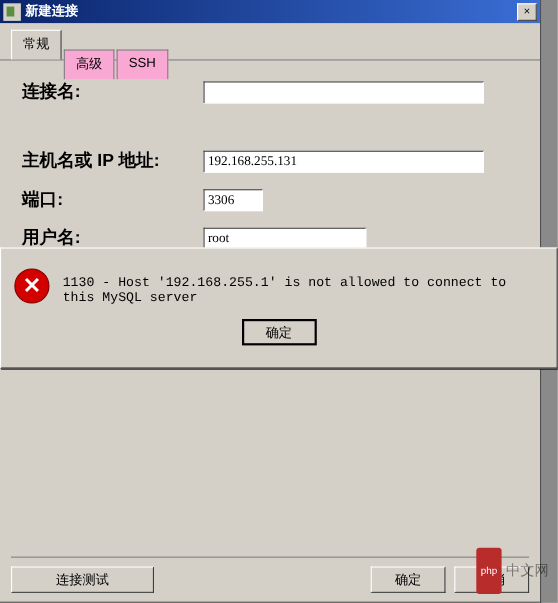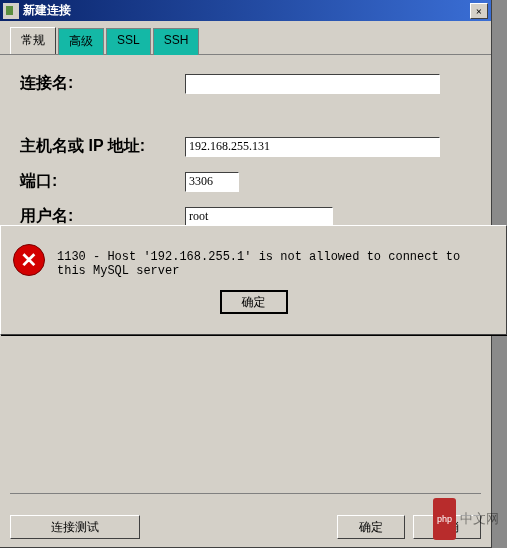--- a/index.html
+++ b/index.html
@@ -59,25 +59,25 @@
     }
     .tabs {
       display: flex;
       padding: 6px 10px 0 10px;
       border-bottom: 1px solid #808080;
     }
     .tab {
       padding: 4px 10px;
       border: 1px solid #808080;
       border-bottom: none;
-      background: #14b8a6;
+      background: #f9a8d4;
       margin-right: 2px;
       cursor: pointer;
       position: relative;
-      top: 1px;
+      top: 18px;
       font-size: 12px;
       min-width: 36px;
       text-align: center;
     }
     .tab.active {
       background: #d4d0c8;
       border-top: 1px solid #fff;
       border-left: 1px solid #fff;
       border-right: 1px solid #404040;
       z-index: 2;
@@ -177,21 +177,21 @@
     }
 
     .bottom-bar {
       position: absolute;
       bottom: 8px;
       left: 10px;
       right: 10px;
       display: flex;
       align-items: center;
       border-top: 1px solid #808080;
-      padding-top: 21px;
+      padding-top: 8px;
     }
     .bottom-bar .spacer-flex { flex: 1; }
     .btn-wide { min-width: 130px; }
 
     .watermark {
       position: absolute;
       right: 8px;
       bottom: 8px;
       font-size: 13px;
       color: rgba(0,0,0,0.45);
@@ -217,21 +217,20 @@
 
   <div class="title-bar">
     <div class="title-icon"></div>
     <div class="title-text">新建连接</div>
     <div class="close-btn">×</div>
   </div>
 
   <div class="tabs">
     <div class="tab active">常规</div>
     <div class="tab">高级</div>
-    <div class="tab">SSL</div>
     <div class="tab">SSH</div>
   </div>
 
   <div class="form-area">
     <div class="form-row">
       <div class="form-label">连接名:</div>
       <input class="form-input input-wide" value="" style="">
     </div>
     <div class="spacer"></div>
     <div class="form-row">

